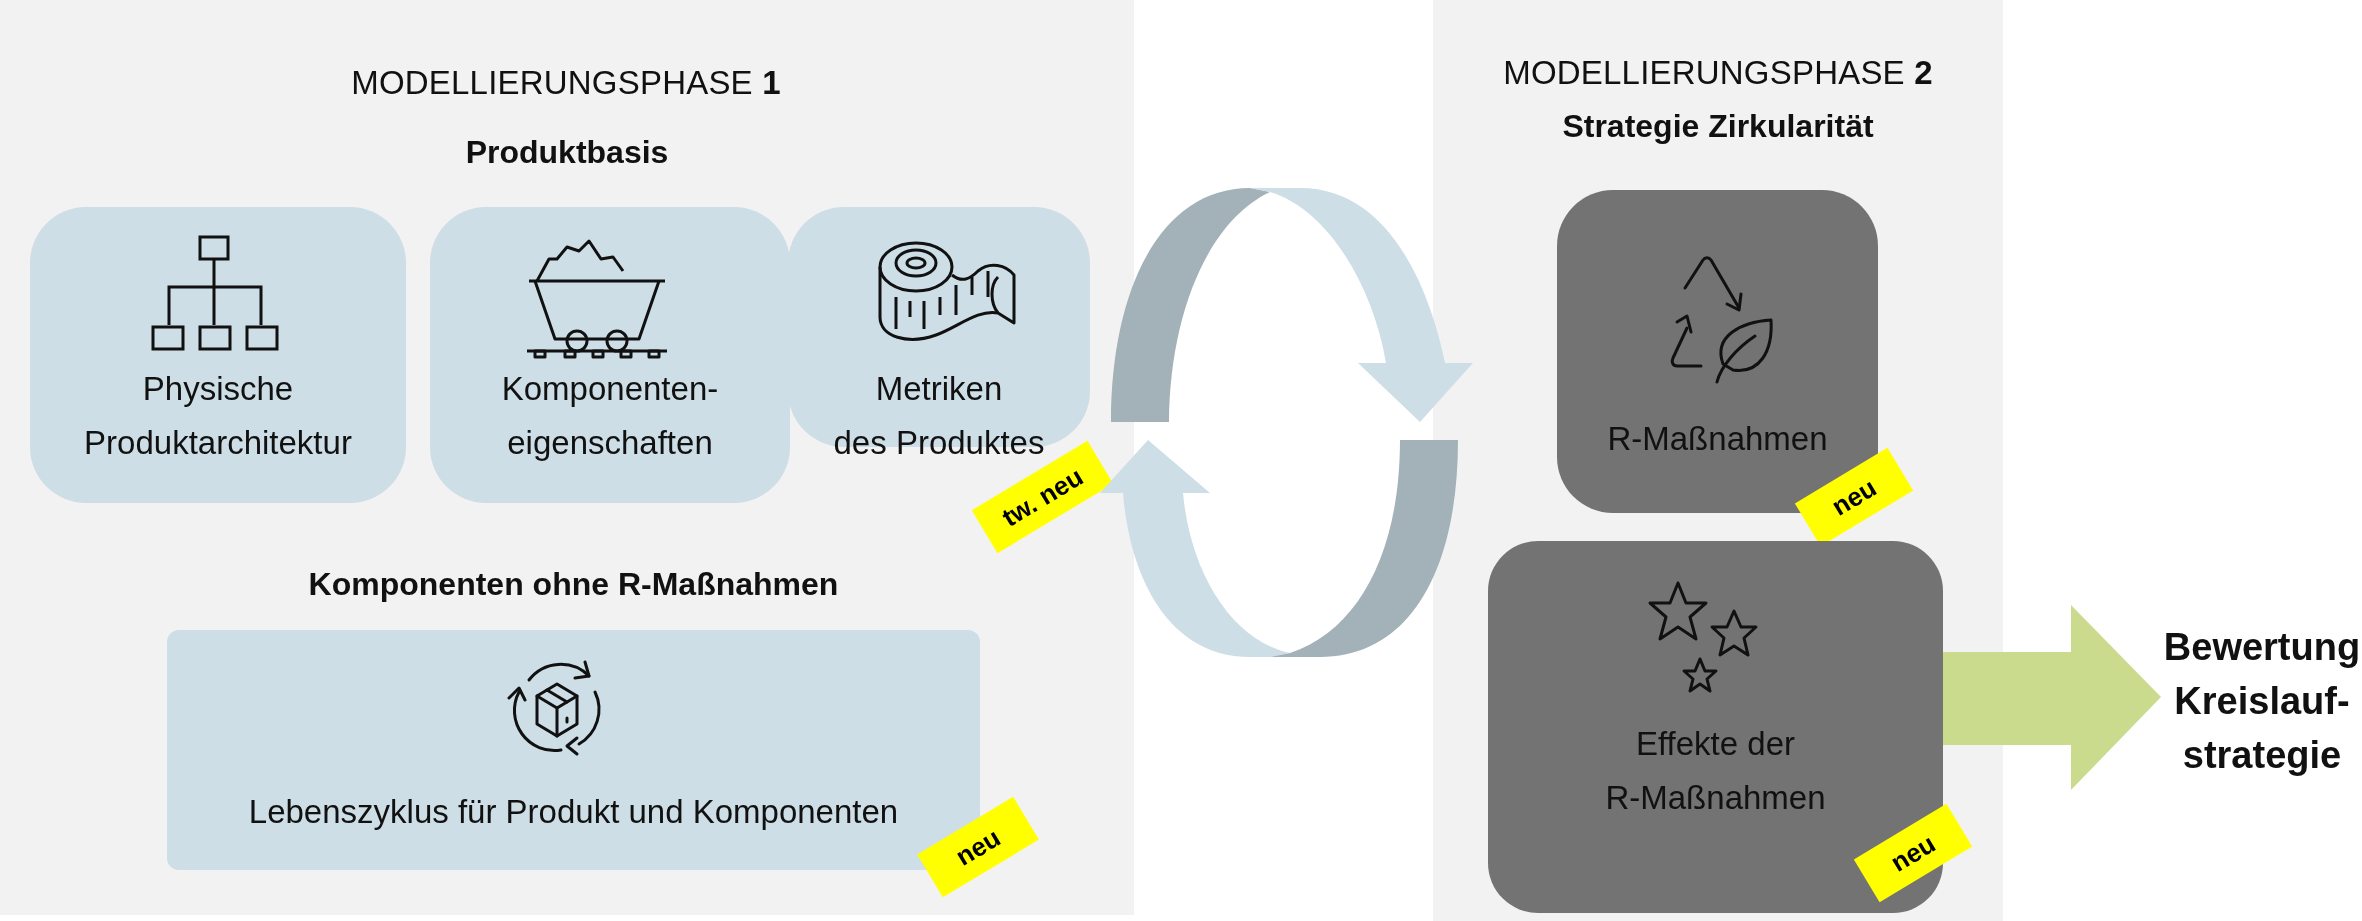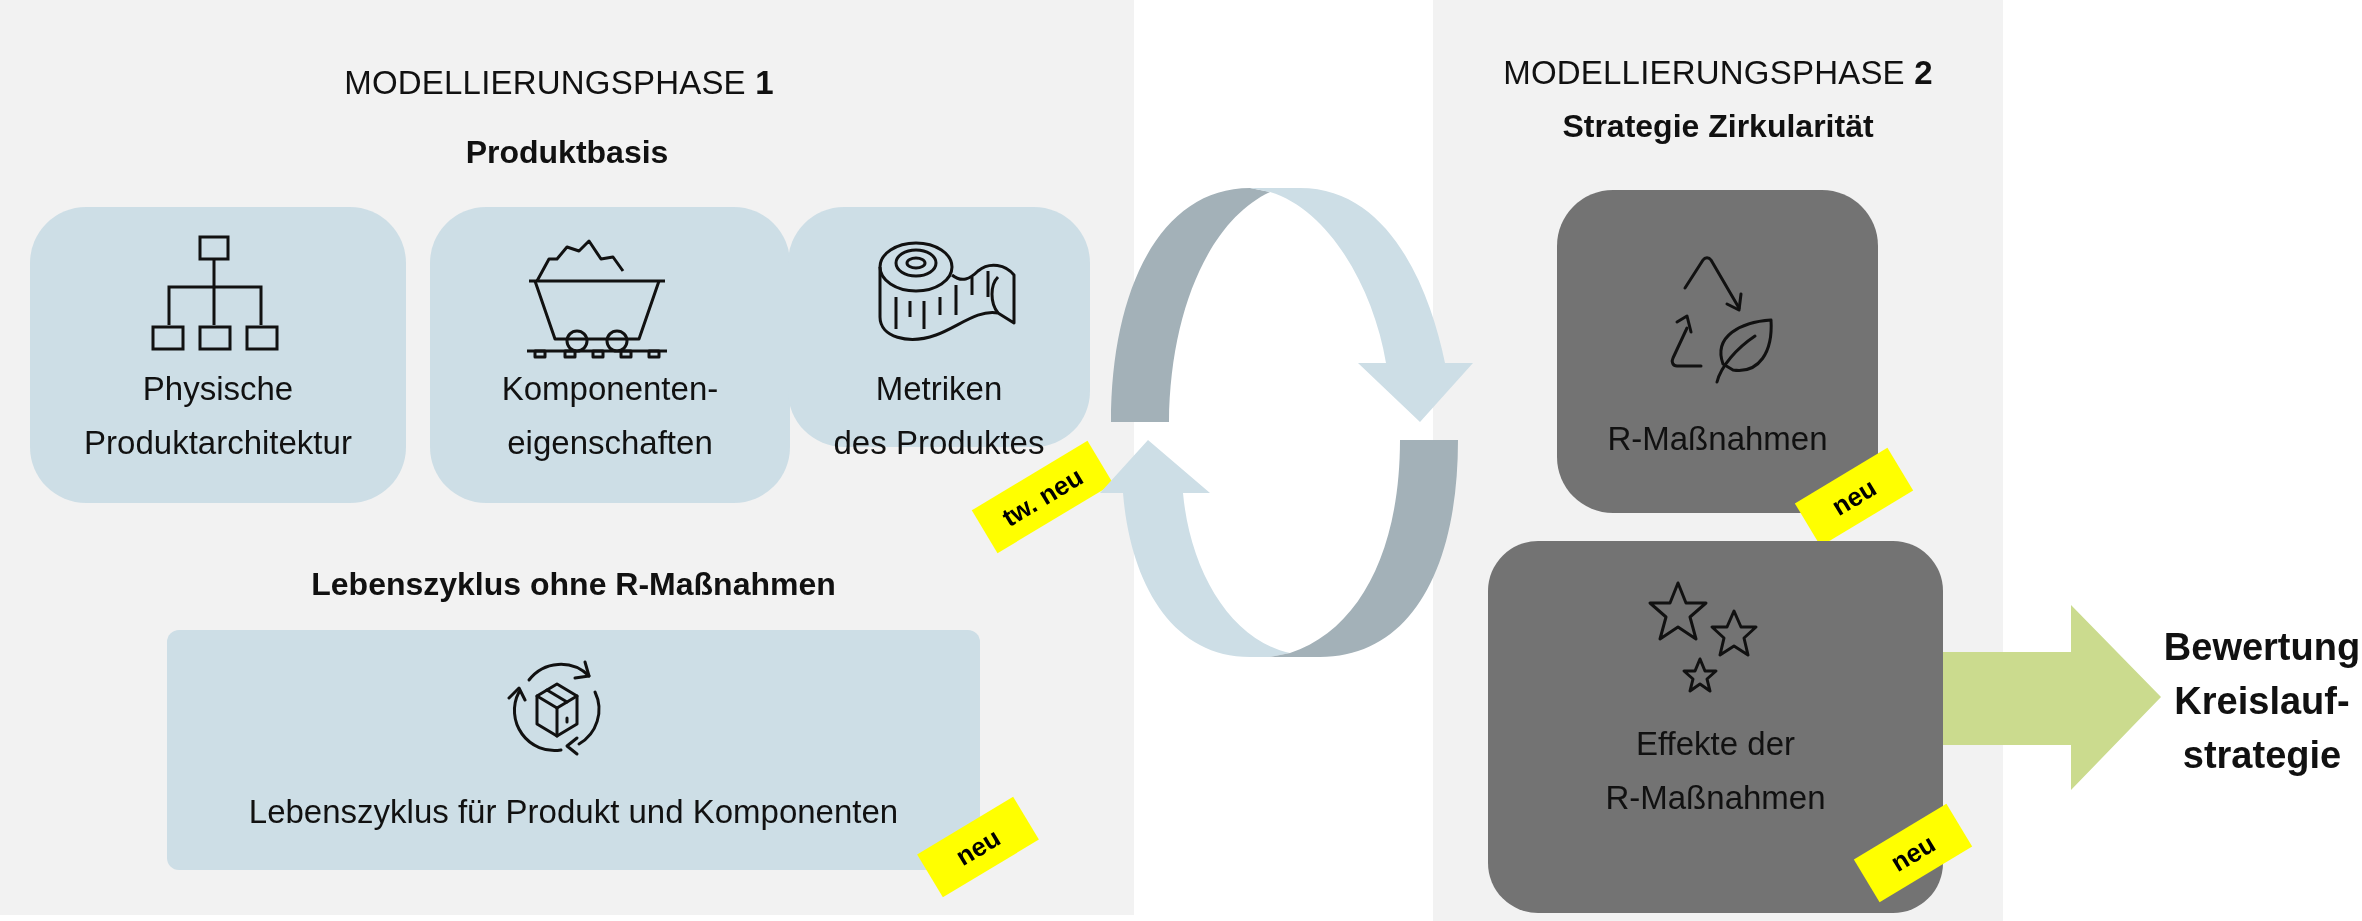--- a/index.html
+++ b/index.html
@@ -24,21 +24,21 @@
            color: #000; }
   .final { font-size: 38px; font-weight: bold; line-height: 54px; text-align: center; white-space: nowrap; }
   svg { overflow: visible; }
 </style>
 </head>
 <body>
 
 <div class="panel" id="panel1"></div>
 <div class="panel" id="panel2"></div>
 
-<div class="abs center phase-title" style="left:262px; width:594px; top:64px;">
+<div class="abs center phase-title" style="left:269px; width:594px; top:64px;">
   <span>MODELLIERUNGSPHASE </span><b>1</b>
 </div>
 <div class="abs center sub-title" style="left:270px; width:594px; top:134px;">Produktbasis</div>
 
 <div class="box blue" style="left:30px; top:207px; width:376px; height:296px;">
   <svg class="icon" style="left:120px; top:28px;" width="136" height="120" viewBox="0 0 136 120">
     <g fill="none" stroke="#111" stroke-width="3">
       <rect x="50" y="2" width="28" height="22"></rect>
       <line x1="64" y1="24" x2="64" y2="90"></line>
       <polyline points="19,90 19,52 111,52 111,90"></polyline>
@@ -86,21 +86,21 @@
       <line x1="78" y1="44" x2="78" y2="74"></line>
       <line x1="94" y1="36" x2="94" y2="54"></line>
       <line x1="110" y1="30" x2="110" y2="56"></line>
     </g>
   </svg>
   <div class="box-label" style="top:155px;">Metriken</div>
   <div class="box-label" style="top:209px;">des Produktes</div>
 </div>
 <div class="badge" style="left:975px; top:472px; width:135px;">tw. neu</div>
 
-<div class="abs center sub-title" style="left:167px; width:813px; top:566px;">Lebenszyklus ohne R-Maßnahmen</div>
+<div class="abs center sub-title" style="left:167px; width:813px; top:566px;">Komponenten ohne R-Maßnahmen</div>
 <div class="box blue" style="left:167px; top:630px; width:813px; height:240px; border-radius:12px;">
   <svg class="icon" style="left:338px; top:30px;" width="104" height="94" viewBox="0 0 104 94">
     <g fill="none" stroke="#111" stroke-width="3" stroke-linejoin="round" stroke-linecap="round">
       <path d="M24,20 A40,40 0 0 1 84,16"></path>
       <polyline points="80,2 84,16 70,18"></polyline>
       <path d="M90,32 A40,40 0 0 1 74,84"></path>
       <polyline points="72,94 62,86 72,78"></polyline>
       <path d="M56,90 A40,40 0 0 1 14,32"></path>
       <polyline points="4,38 14,28 20,40"></polyline>
       <path d="M52,24 L72,36 L72,64 L52,76 L32,64 L32,36 Z"></path>

